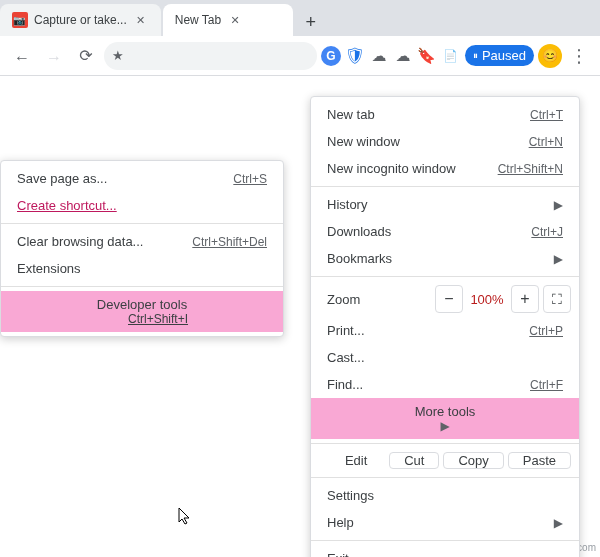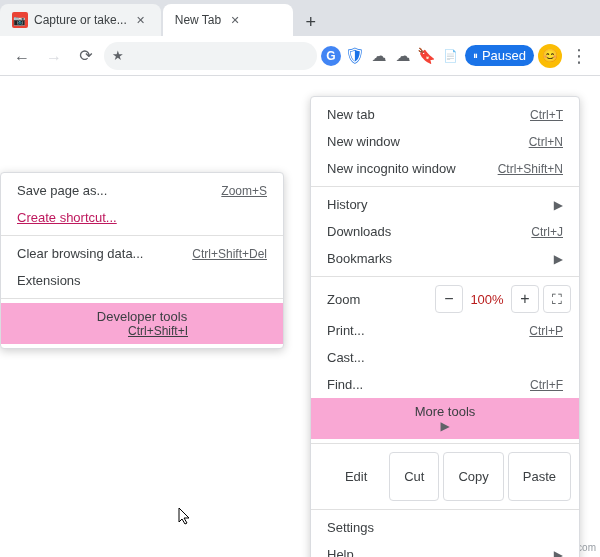--- a/index.html
+++ b/index.html
@@ -176,21 +176,21 @@
     
     .content-area {
       background: #ffffff;
       height: calc(557px - 76px);
       position: relative;
     }
 
     
     .context-menu-left {
       position: absolute;
-      top: 96px;
+      top: 84px;
       left: 0;
       width: 284px;
       background: #ffffff;
       border: 1px solid #dadce0;
       border-radius: 4px;
       box-shadow: 0 2px 10px rgba(0,0,0,0.2);
       z-index: 100;
       padding: 4px 0;
     }
 
@@ -314,21 +314,21 @@
     }
 
     .edit-label {
       color: #3c4043;
       font-size: 13px;
       flex: 1;
       padding-left: 8px;
     }
 
     .edit-btn {
-      padding: 16px 14px;
+      padding: 0 14px;
       border: 1px solid #dadce0;
       border-radius: 4px;
       cursor: pointer;
       font-size: 13px;
       color: #3c4043;
     }
 
     .watermark {
       position: absolute;
       bottom: 4px;
@@ -418,21 +418,21 @@
       <div class="menu-dots">⋮</div>
     </div>
   </div>
 
   <div class="content-area">
 
     <div class="context-menu-left">
 
       <div class="menu-item">
         <span class="menu-item-label">Save page as...</span>
-        <span class="menu-item-shortcut">Zoom+S</span>
+        <span class="menu-item-shortcut">Ctrl+S</span>
       </div>
 
       <div class="menu-item disabled">
         <span class="menu-item-label">Create shortcut...</span>
         <span class="menu-item-shortcut"></span>
       </div>
 
       <div class="menu-separator"></div>
 
       <div class="menu-item">

